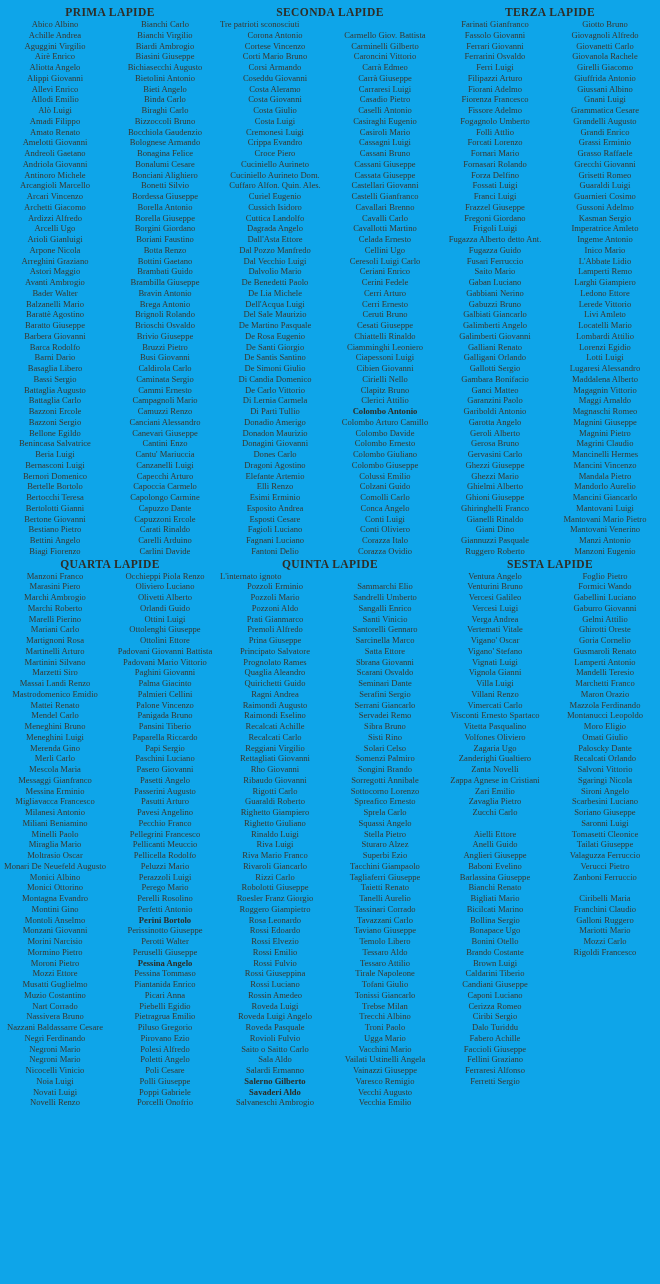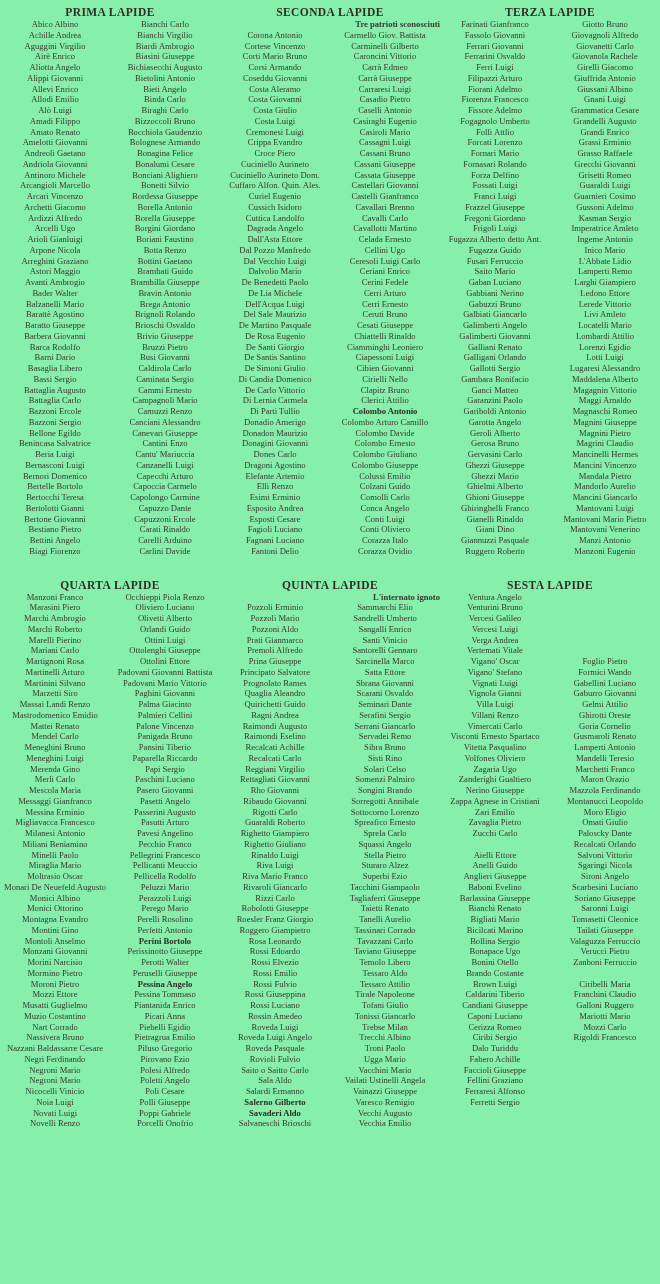--- a/index.html
+++ b/index.html
@@ -1,51 +1,50 @@
 <!DOCTYPE html>
 <html><head>
 <meta charset="utf-8">
 <style>
   html, body { margin: 0; padding: 0; background: #ffffff; }
   .page {
     position: relative;
     width: 660px;
     height: 1284px;
-    background: #86efac;
+    background: #0ea5e9;
     font-family: "Liberation Serif", serif;
     color: #3a372f;
     overflow: hidden;
   }
   .band {
     display: flex;
     justify-content: space-between;
     width: 660px;
   }
   .band.top { padding-top: 5px; }
-  .band.bottom { margin-top: 21px; }
+  .band.bottom { }
   .section { width: 220px; }
   .section-title {
     margin: 0;
     text-align: center;
     font-size: 11.5px;
     font-weight: bold;
     letter-spacing: 0.4px;
     line-height: 14px;
     color: #2f2d26;
     white-space: nowrap;
   }
   .section-subtitle {
-    text-align: right;
+    text-align: left;
     font-size: 8.6px;
     line-height: 10.76px;
     height: 10.76px;
     white-space: nowrap;
-    font-weight: bold;
   }
-  .cols { display: flex; align-items: center; }
+  .cols { display: flex; }
   .col { width: 50%; }
   .row {
     text-align: center;
     font-size: 8.6px;
     line-height: 10.76px;
     height: 10.76px;
     white-space: nowrap;
   }
   .row.bold { font-weight: bold; color: #2f2d26; }
 </style>
@@ -543,21 +542,21 @@
             <div class="row">Rossin Amedeo</div>
             <div class="row">Roveda Luigi</div>
             <div class="row">Roveda Luigi Angelo</div>
             <div class="row">Roveda Pasquale</div>
             <div class="row">Rovioli Fulvio</div>
             <div class="row">Saito o Saitto Carlo</div>
             <div class="row">Sala Aldo</div>
             <div class="row">Salardi Ermanno</div>
             <div class="row bold">Salerno Gilberto</div>
             <div class="row bold">Savaderi Aldo</div>
-            <div class="row">Salvaneschi Brioschi</div>
+            <div class="row">Salvaneschi Ambrogio</div>
           </div>
       <div class="col">
             <div class="row">Sammarchi Elio</div>
             <div class="row">Sandrelli Umberto</div>
             <div class="row">Sangalli Enrico</div>
             <div class="row">Santi Vinicio</div>
             <div class="row">Santorelli Gennaro</div>
             <div class="row">Sarcinella Marco</div>
             <div class="row">Satta Ettore</div>
             <div class="row">Sbrana Giovanni</div>
@@ -622,21 +621,21 @@
             <div class="row">Vignati Luigi</div>
             <div class="row">Vignola Gianni</div>
             <div class="row">Villa Luigi</div>
             <div class="row">Villani Renzo</div>
             <div class="row">Vimercati Carlo</div>
             <div class="row">Visconti Ernesto Spartaco</div>
             <div class="row">Vitetta Pasqualino</div>
             <div class="row">Volfones Oliviero</div>
             <div class="row">Zagaria Ugo</div>
             <div class="row">Zanderighi Gualtiero</div>
-            <div class="row">Nerino Giuseppe</div>
+            <div class="row">Zanta Novelli</div>
             <div class="row">Zappa Agnese in Cristiani</div>
             <div class="row">Zari Emilio</div>
             <div class="row">Zavaglia Pietro</div>
             <div class="row">Zucchi Carlo</div>
             <div class="row">&nbsp;</div>
             <div class="row">Aielli Ettore</div>
             <div class="row">Anelli Guido</div>
             <div class="row">Anglieri Giuseppe</div>
             <div class="row">Baboni Evelino</div>
             <div class="row">Barlassina Giuseppe</div>

